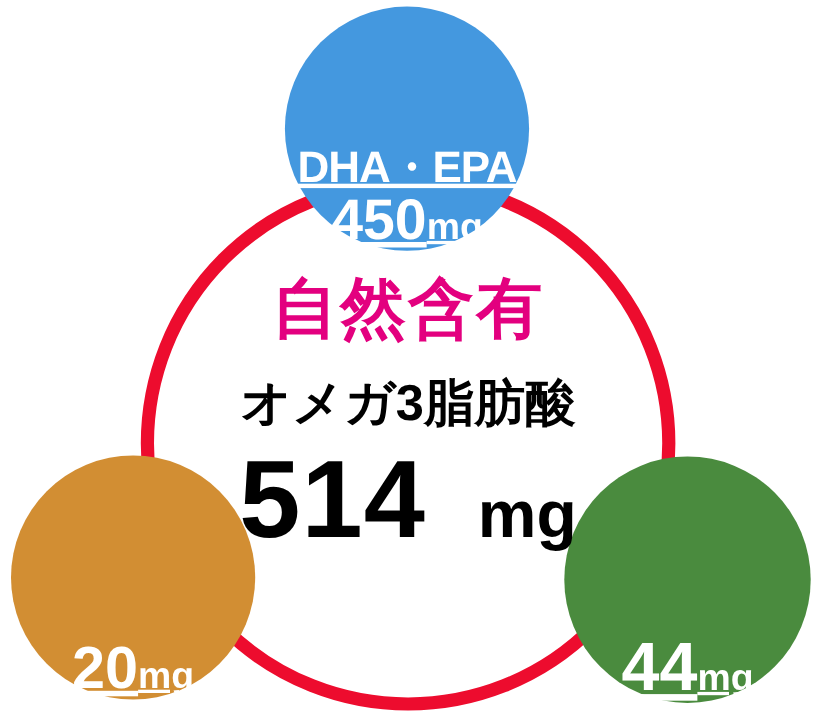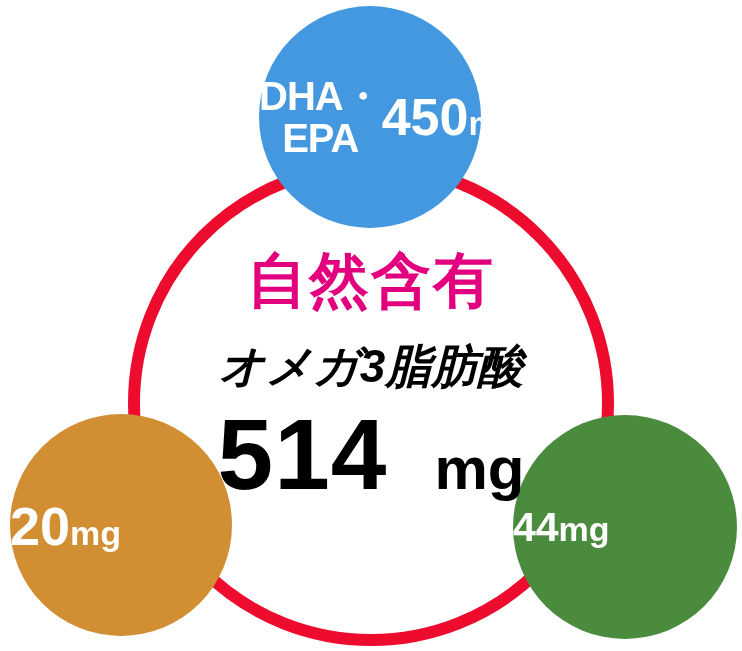--- a/index.html
+++ b/index.html
@@ -27,27 +27,28 @@
     border: 12px solid var(--ring-red, #ED0C2E);
     border-radius: 50%;
     background: transparent;
     z-index: 1;
   }
   
   .circle {
     position: absolute;
     border-radius: 50%;
     display: flex;
-    flex-direction: row;
+    flex-direction: column;
     align-items: center;
-    justify-content: space-between;
+    justify-content: flex-end;
     text-align: center;
     color: #ffffff;
     z-index: 2;
     line-height: 1.05;
+    text-decoration: underline;
   }
   .circle-blue {
     left: 259px;
     top: 6px;
     width: 222px;
     height: 222px;
     background: var(--blue, #4498DF);
   }
   .circle-orange {
     left: 10px;
@@ -82,21 +83,21 @@
     font-size: 26px;
     margin-top: 4px;
     letter-spacing: -1px;
   }
   .orange-num  { font-size: 54px; }
   .orange-unit { font-size: 34px; }
   .orange-value { margin-top: 2px; }
   .green-title {
     font-size: 48px;
   }
-  .green-num  { font-size: 41px; }
+  .green-num  { font-size: 62px; }
   .green-unit { font-size: 34px; }
   .green-value { margin-top: 2px; }
   .green-note {
     font-size: 25px;
     letter-spacing: 3px;
     margin-top: 6px;
   }
   
   .center-block {
     position: absolute;
@@ -114,21 +115,20 @@
     font-size: 60px;
     line-height: 1.05;
     letter-spacing: 2px;
     color: var(--accent-pink, #E3007F);
   }
   .center-subheading {
     margin-top: 30px;
     font-size: 46px;
     line-height: 1.05;
     color: var(--text-black, #000000);
-    font-style: italic;
   }
   .center-value {
     margin-top: 14px;
     color: var(--text-black, #000000);
     gap: 47px;
   }
   .center-num {
     font-size: 100px;
     line-height: 1;
     letter-spacing: 1px;

